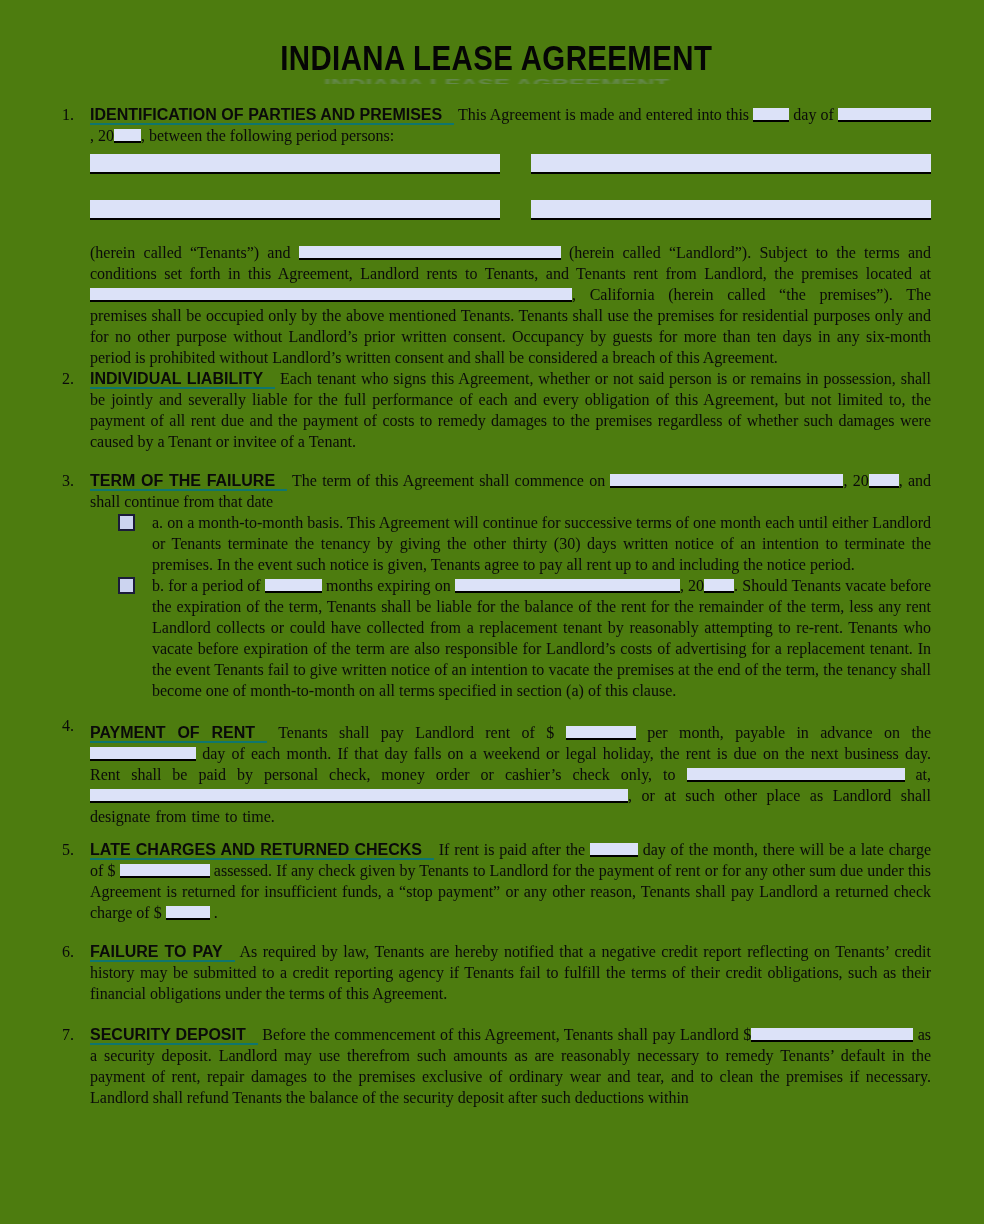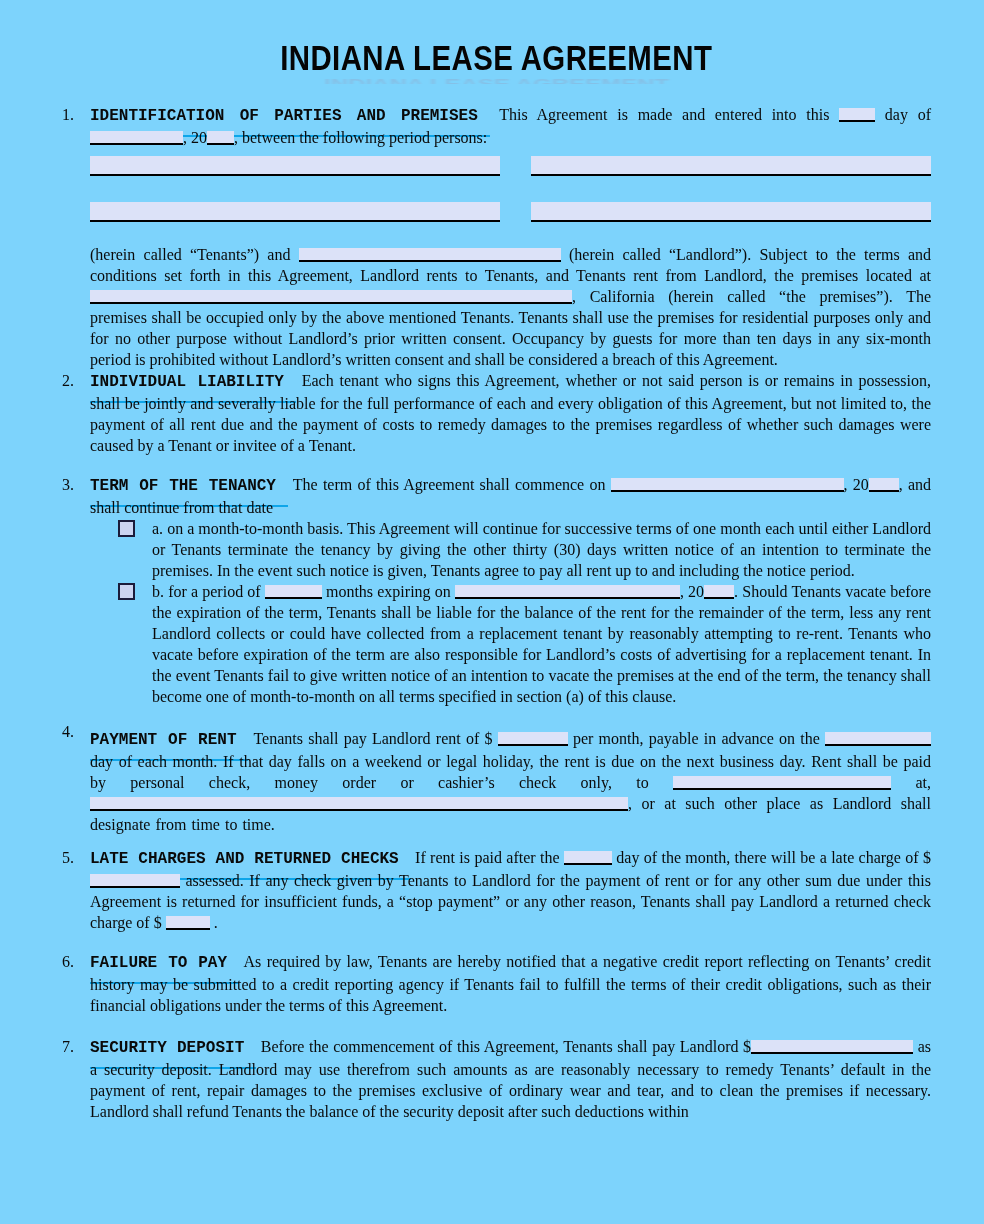--- a/index.html
+++ b/index.html
@@ -1,19 +1,19 @@
 <!DOCTYPE html>
 <html><head>
 <meta charset="utf-8">
 <style>
   * { margin:0; padding:0; box-sizing:border-box; }
   html,body { background:#ffffff; }
   .page {
     position:relative; width:984px; height:1224px; margin:0 auto;
-    background:#7dd3fc; overflow:hidden;
+    background:#4d7c0f; overflow:hidden;
     padding:40px 53px 0 62px;
     font-family:"Liberation Serif", serif;
     font-size:16px; line-height:21px; color:#0a0a0a;
   }
   .title-row { text-align:center; margin-bottom:2px; }
   .doc-title {
     display:inline-block;
     font-family:"Liberation Sans", sans-serif;
     font-weight:700; font-size:35px; line-height:36px;
     letter-spacing:0.5px; color:#050505;
@@ -23,22 +23,22 @@
     text-align:center; height:12px; overflow:hidden; margin-bottom:14px;
     font-family:"Liberation Sans", sans-serif; font-weight:700; font-size:24px;
     color:#93a0c2; opacity:0.35; filter:blur(1.5px);
     transform:scaleY(0.5); transform-origin:top center;
   }
   .sec { display:flex; }
   .num { width:28px; flex-shrink:0; }
   .secbody { width:841px; }
   .para { text-align:justify; }
   .hd {
-    font-family:Liberation Mono, monospace; font-weight:700;
-    border-bottom:2px solid #0ea5e9; padding-right:12px; padding-bottom:10px;
+    font-family:Liberation Sans, sans-serif; font-weight:700;
+    border-bottom:2px solid #0f766e; padding-right:12px; padding-bottom:0;
     white-space:nowrap;
   }
   .bl {
     display:inline-block; height:14px; vertical-align:-2px;
     background:#dce2f8; border-bottom:2px solid #000;
   }
   .w27{width:27px}.w30{width:30px}.w36{width:36px}.w44{width:44px}.w48{width:48px}
   .w57{width:57px}.w70{width:70px}.w90{width:90px}.w93{width:93px}.w106{width:106px}
   .w162{width:162px}.w218{width:218px}.w225{width:225px}.w233{width:233px}
   .w262{width:262px}.w482{width:482px}.w538{width:538px}
@@ -92,21 +92,21 @@
   <div class="sec sec2">
     <div class="num">2.</div>
     <div class="secbody">
       <p class="para"><span class="hd">INDIVIDUAL LIABILITY</span> <span>Each tenant who signs this Agreement, whether or not said person is or remains in possession, shall be jointly and severally liable for the full performance of each and every obligation of this Agreement, but not limited to, the payment of all rent due and the payment of costs to remedy damages to the premises regardless of whether such damages were caused by a Tenant or invitee of a Tenant.</span></p>
     </div>
   </div>
 
   <div class="sec sec3">
     <div class="num">3.</div>
     <div class="secbody">
-      <p class="para"><span class="hd">TERM OF THE TENANCY</span> <span>The term of this Agreement shall commence on</span> <span class="bl w233"></span><span>, 20</span><span class="bl w30"></span><span>, and shall continue from that date</span></p>
+      <p class="para"><span class="hd">TERM OF THE FAILURE</span> <span>The term of this Agreement shall commence on</span> <span class="bl w233"></span><span>, 20</span><span class="bl w30"></span><span>, and shall continue from that date</span></p>
       <div class="sub">
           <span class="cb"></span>
           <p class="subtext">a.  on a month-to-month basis.  This Agreement will continue for successive terms of one month each until either Landlord or Tenants terminate the tenancy by giving the other thirty (30) days written notice of an intention to terminate the premises.  In the event such notice is given, Tenants agree to pay all rent up to and including the notice period.</p>
         </div>
       <div class="sub">
           <span class="cb"></span>
           <p class="subtext"><span>b.  for a period of</span> <span class="bl w57"></span> <span>months expiring on</span> <span class="bl w225"></span><span>, 20</span><span class="bl w30"></span><span>.  Should Tenants vacate before the expiration of the term, Tenants shall be liable for the balance of the rent for the remainder of the term, less any rent Landlord collects or could have collected from a replacement tenant by reasonably attempting to re-rent.  Tenants who vacate before expiration of the term are also responsible for Landlord’s costs of advertising for a replacement tenant.  In the event Tenants fail to give written notice of an intention to vacate the premises at the end of the term, the tenancy shall become one of month-to-month on all terms specified in section (a) of this clause.</span></p>
         </div>
     </div>
   </div>

